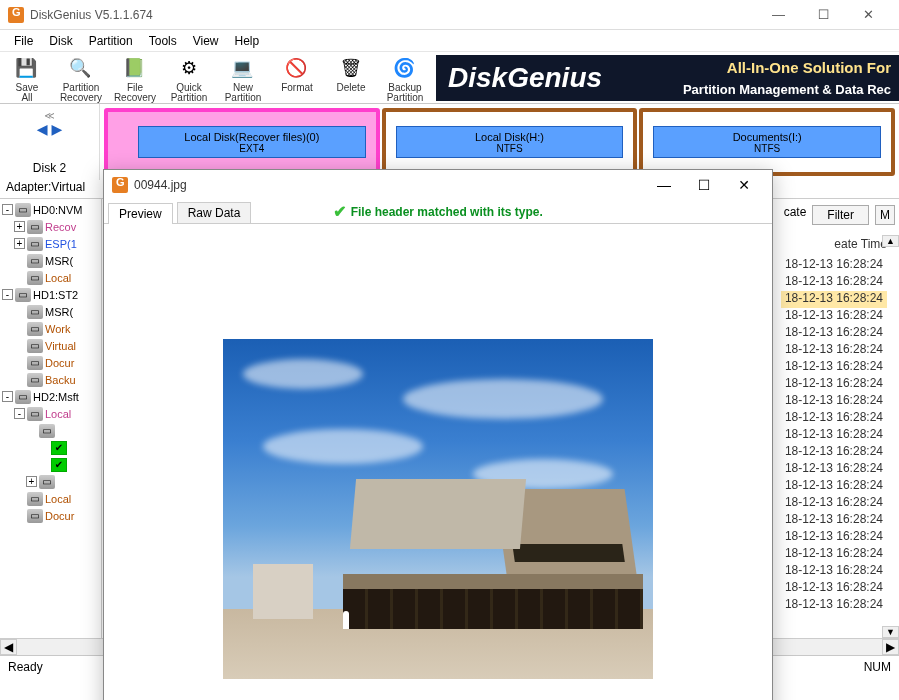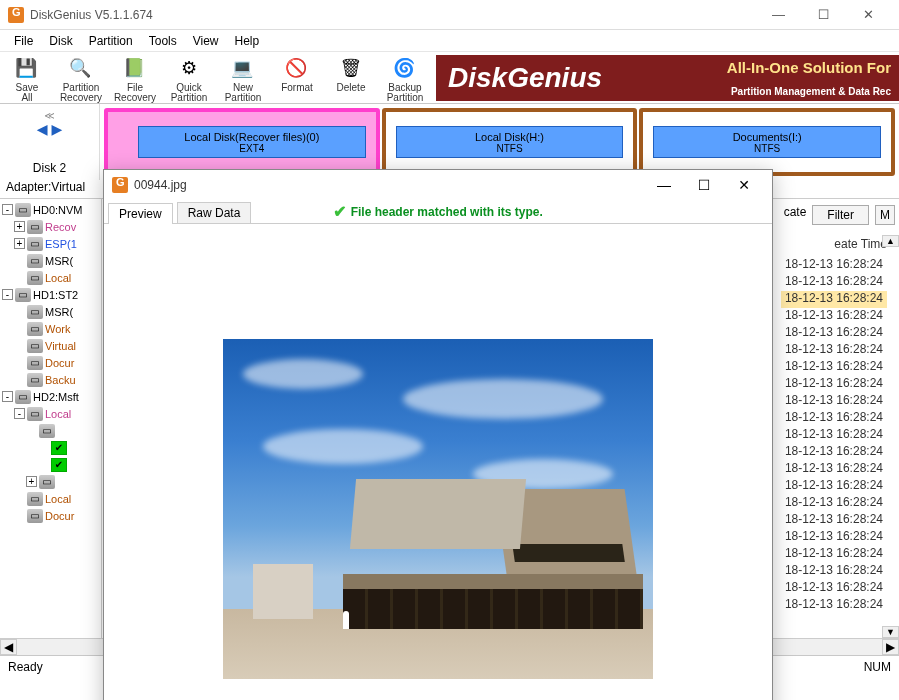--- a/index.html
+++ b/index.html
@@ -15,24 +15,24 @@
 
 
 .menubar { height: 22px; display: flex; align-items: center; padding: 0 6px; border-bottom: 1px solid #e6e6e6; }
 .menubar span { padding: 2px 8px; cursor: default; }
 
 
 .toolbar { height: 52px; display: flex; align-items: center; border-bottom: 1px solid #c8c8c8; }
 .tbtn { width: 54px; text-align: center; padding-top: 2px; }
 .tbtn .ticon { width: 28px; height: 28px; margin: 0 auto; border-radius: 4px; display: flex; align-items: center; justify-content: center; font-size: 18px; }
 .tbtn .tlbl { font-size: 10px; line-height: 10px; margin-top: 1px; color: #333; }
-.banner { flex: 1; height: 46px; background: #7f1d1d; margin-left: 4px; position: relative; overflow: hidden; display: flex; align-items: center; padding-left: 12px; }
+.banner { flex: 1; height: 46px; background: #0f172a; margin-left: 4px; position: relative; overflow: hidden; display: flex; align-items: center; padding-left: 12px; }
 .banner .dglogo { color: #fff; font-size: 28px; font-style: italic; font-weight: bold; }
 .banner .dgslogan { position: absolute; right: 8px; top: 4px; color: #ffe38b; font-size: 15px; font-weight: bold; text-align: right; }
-.banner .dgslogan2 { position: absolute; right: 8px; bottom: 4px; color: #fff; font-size: 10px; font-weight: bold; }
+.banner .dgslogan2 { position: absolute; right: 8px; bottom: 4px; color: #fff; font-size: 13px; font-weight: bold; }
 
 
 .partarea { height: 76px; display: flex; }
 .leftnav { width: 100px; display: flex; flex-direction: column; align-items: center; justify-content: center; border-right: 1px solid #ddd; }
 .navarrows { font-size: 14px; color: #2060c0; }
 .disklabel { margin-top: 24px; }
 .partbar { flex: 1; display: flex; gap: 2px; padding: 4px; }
 .partseg { flex: 1; border: 4px solid; border-radius: 3px; display: flex; flex-direction: column; align-items: center; justify-content: center; position: relative; }
 .partseg.pink { border-color: #ff3fcd; background: #ffa0e6; padding-left: 20px; }
 .partseg.brown { border-color: #a05a1e; }

